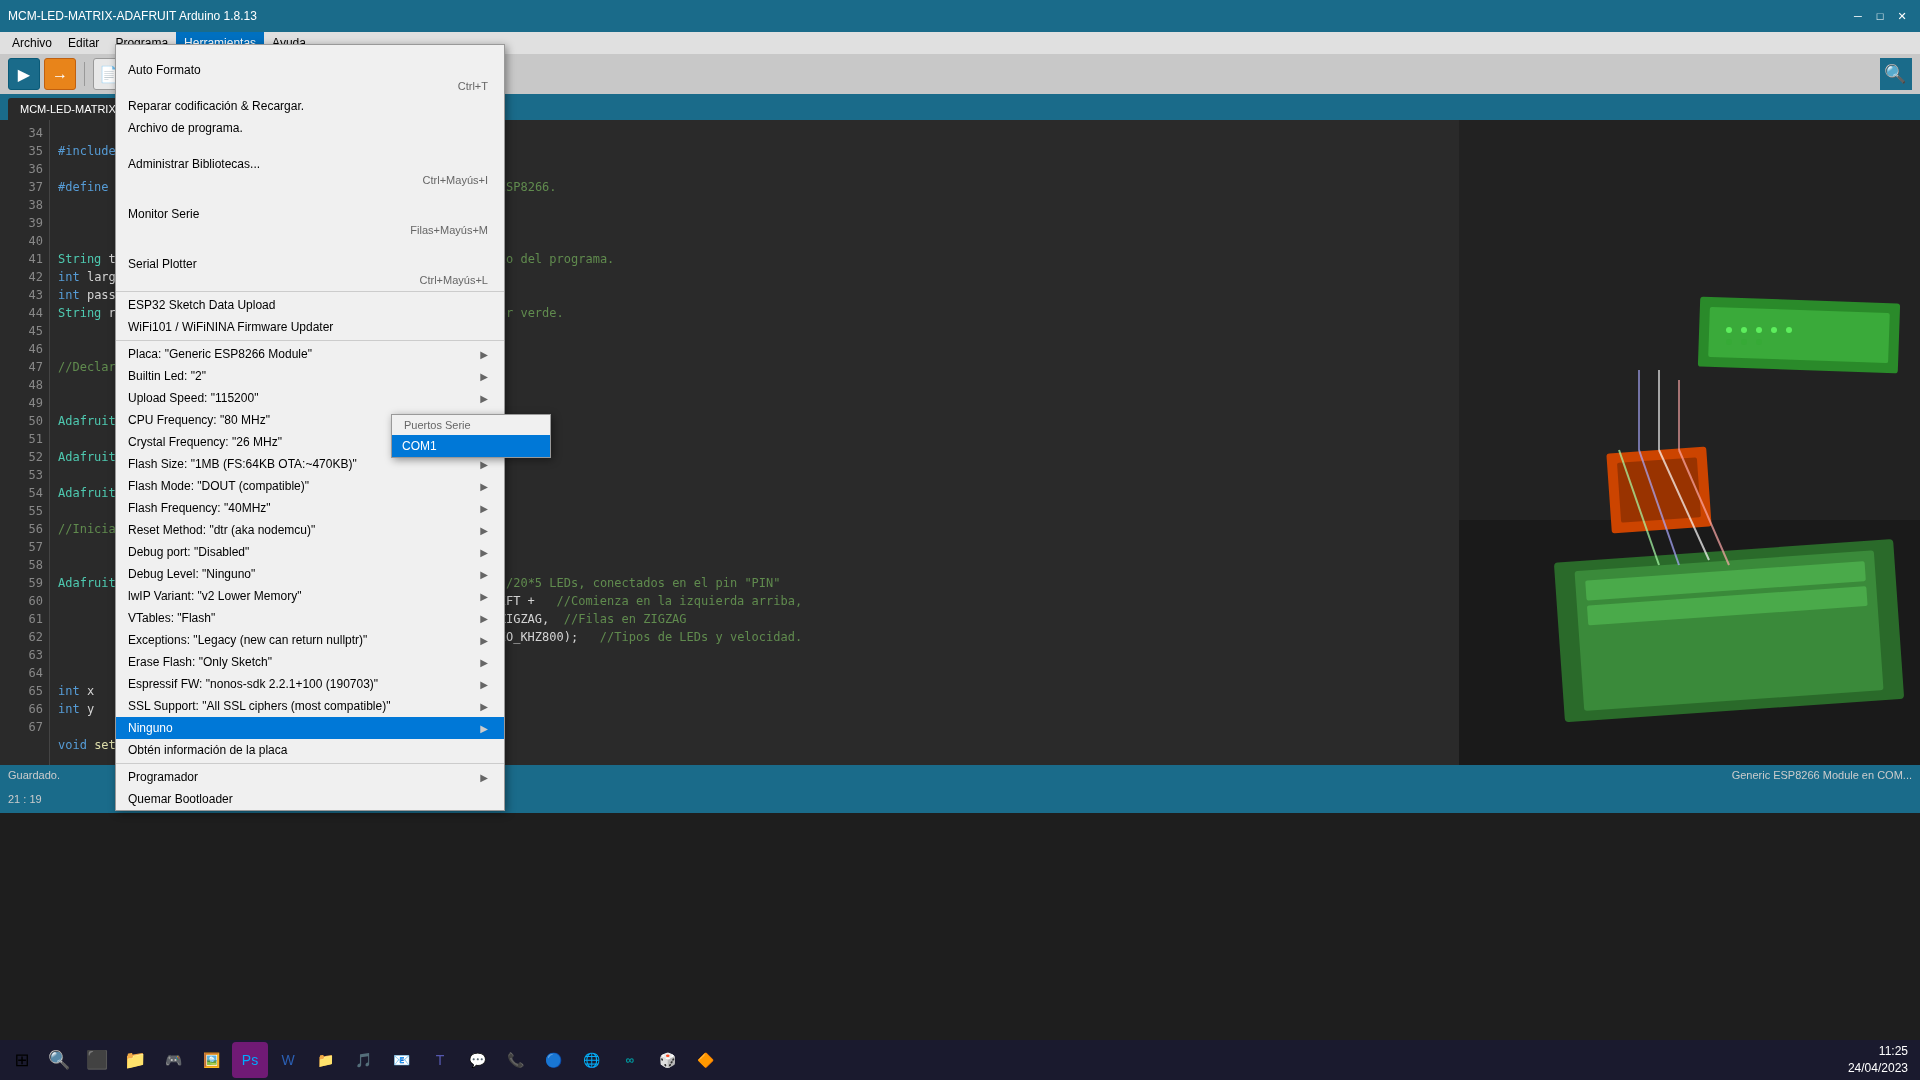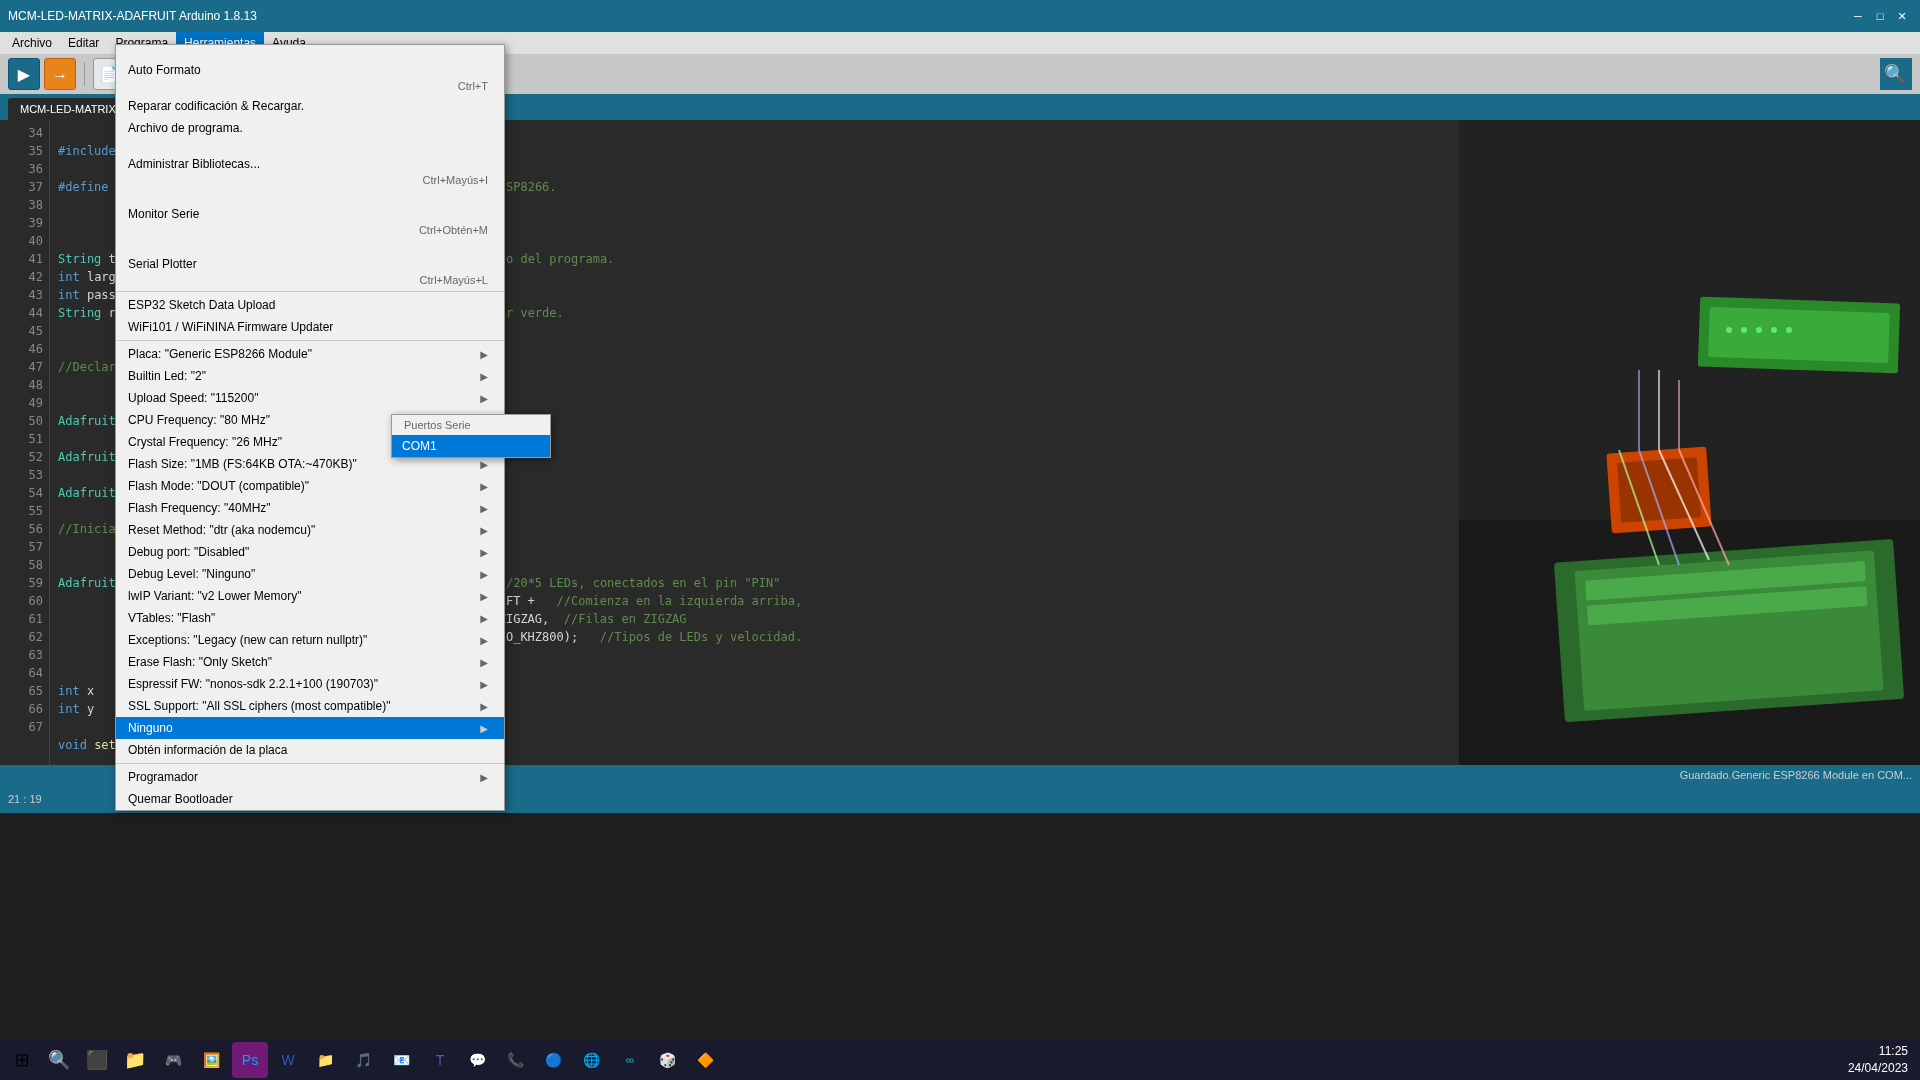--- a/index.html
+++ b/index.html
@@ -432,21 +432,21 @@
         <circle cx="315" cy="210" r="3" fill="#66ff66" opacity="0.8"></circle>
         <circle cx="330" cy="210" r="3" fill="#66ff66" opacity="0.8"></circle>
         <circle cx="270" cy="222" r="3" fill="#33aa33" opacity="0.6"></circle>
         <circle cx="285" cy="222" r="3" fill="#33aa33" opacity="0.6"></circle>
         <circle cx="300" cy="222" r="3" fill="#33aa33" opacity="0.6"></circle>
       </svg>
     </div>
   </div>
 </div>
 
-<div id="statusbar" style="background:#1a6b8a; height:20px; display:flex; align-items:center; padding:0 8px; color:#ccc; font-size:11px; justify-content:flex-end;">
+<div id="statusbar" style="background:#1a6b8a; height:20px; display:flex; align-items:center; padding:0 8px; color:#ccc; font-size:11px; justify-content:space-between;">
   <span>Guardado.</span>
   <span>Generic ESP8266 Module en COM...</span>
 </div>
 
 <div id="bottombar">
   <span>21 : 19</span>
 </div>
 
 <div id="dropdown-overlay">
 
@@ -460,21 +460,21 @@
     </div>
     <div class="menu-entry">
       <span>Archivo de programa.</span>
     </div>
     <div class="menu-entry">
       <span>Administrar Bibliotecas...</span>
       <span class="shortcut">Ctrl+Mayús+I</span>
     </div>
     <div class="menu-entry">
       <span>Monitor Serie</span>
-      <span class="shortcut">Ctrl+Obtén+M</span>
+      <span class="shortcut">Filas+Mayús+M</span>
     </div>
     <div class="menu-entry">
       <span>Serial Plotter</span>
       <span class="shortcut">Ctrl+Mayús+L</span>
     </div>
     <div class="menu-separator"></div>
     <div class="menu-entry">
       <span>ESP32 Sketch Data Upload</span>
     </div>
     <div class="menu-entry">

